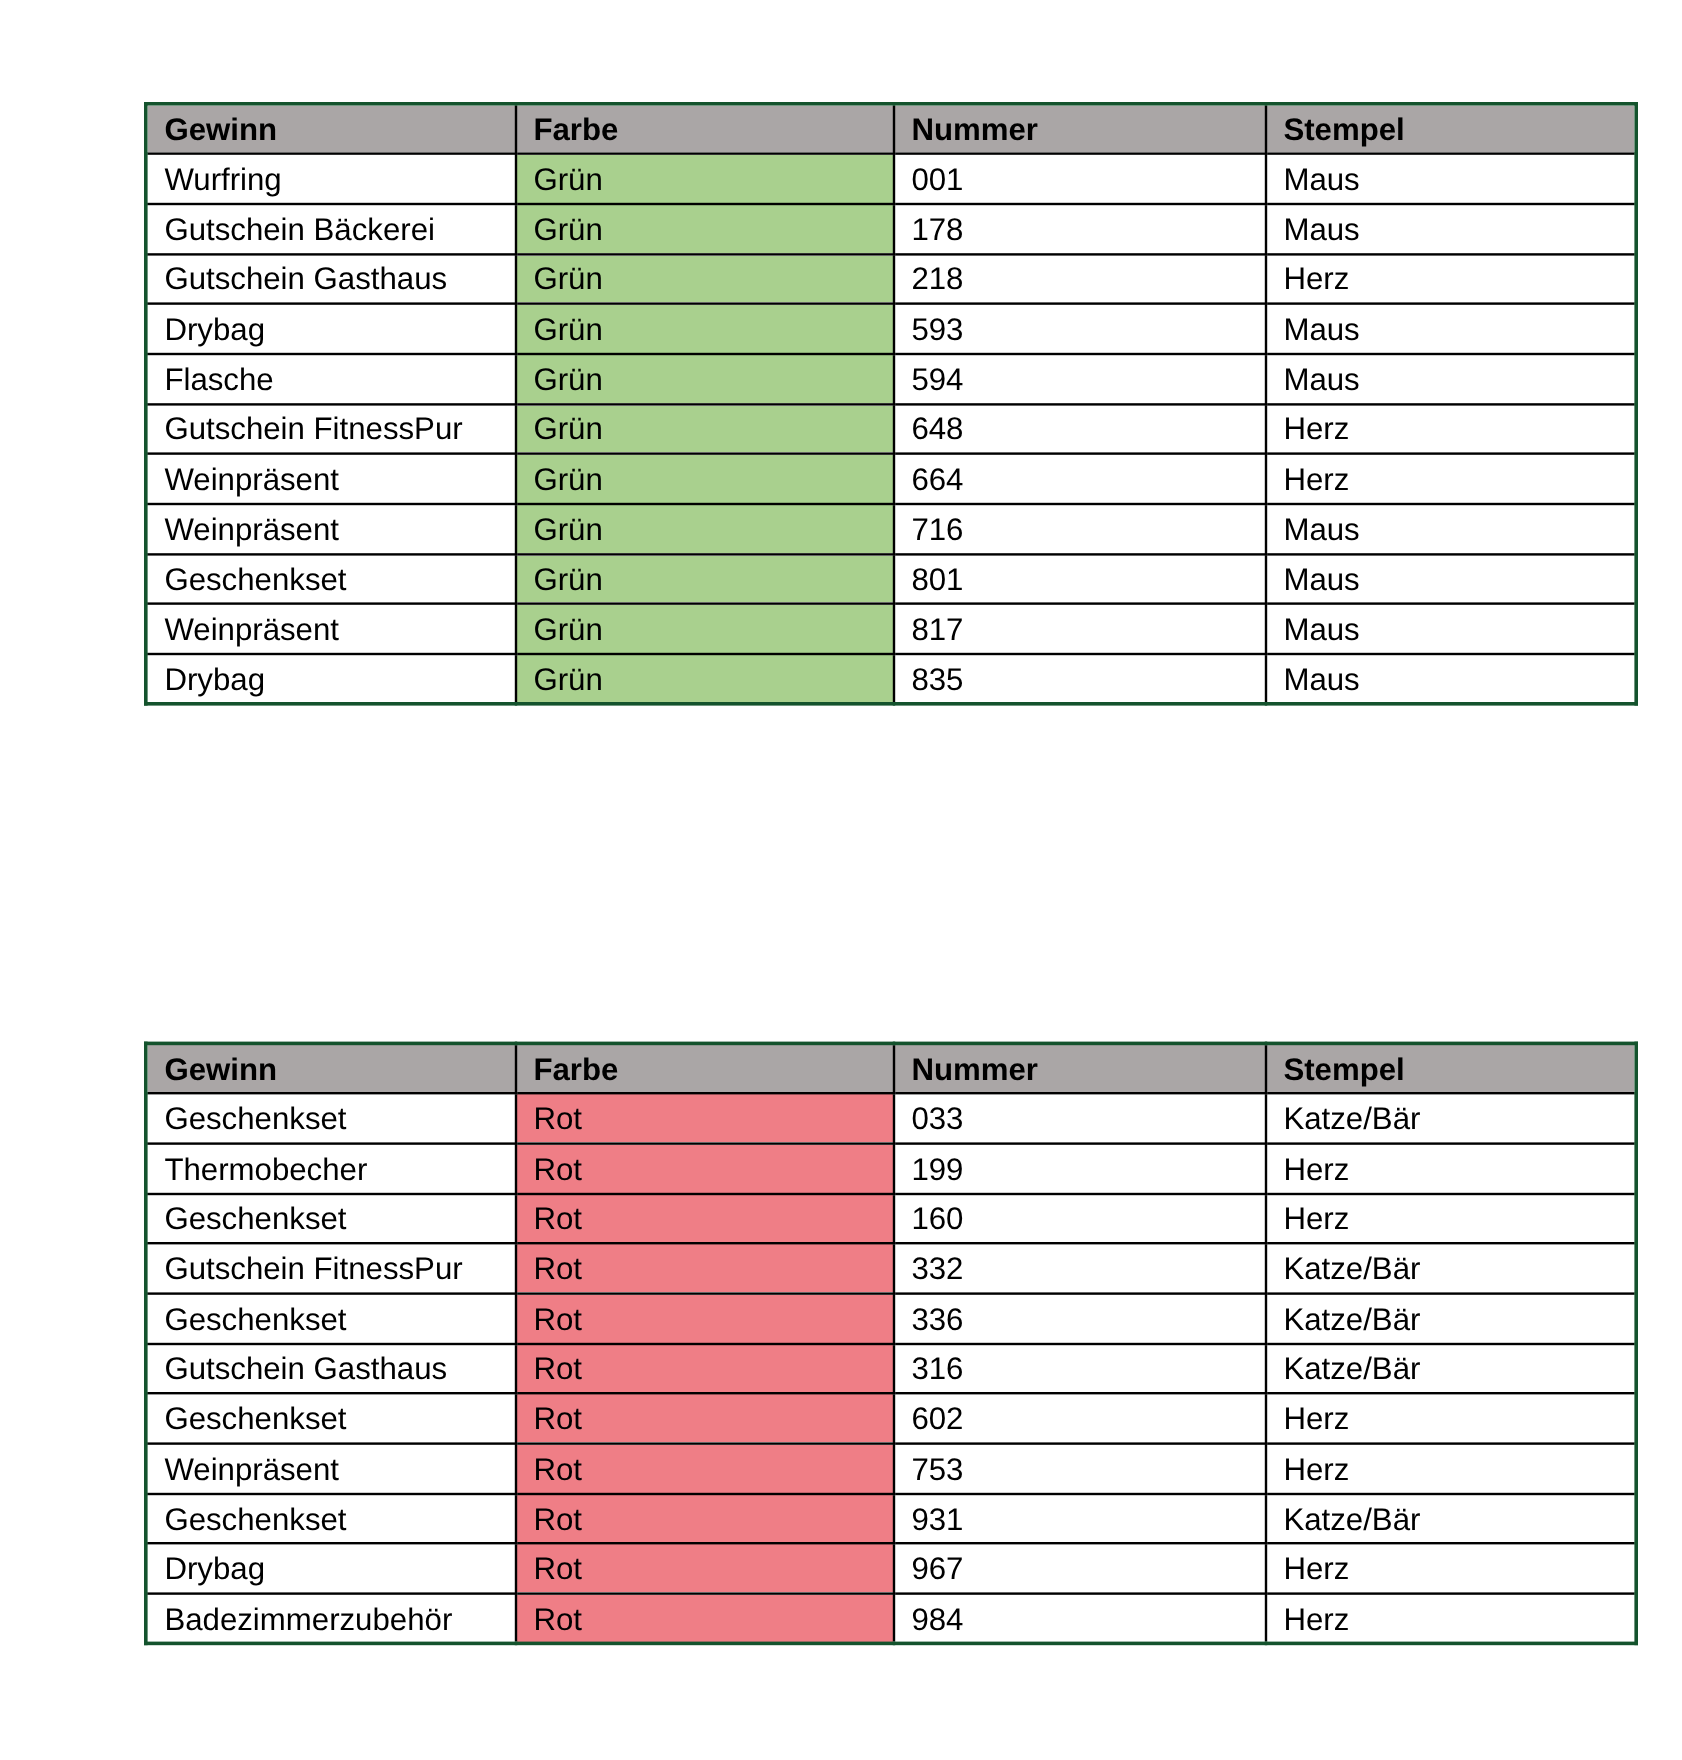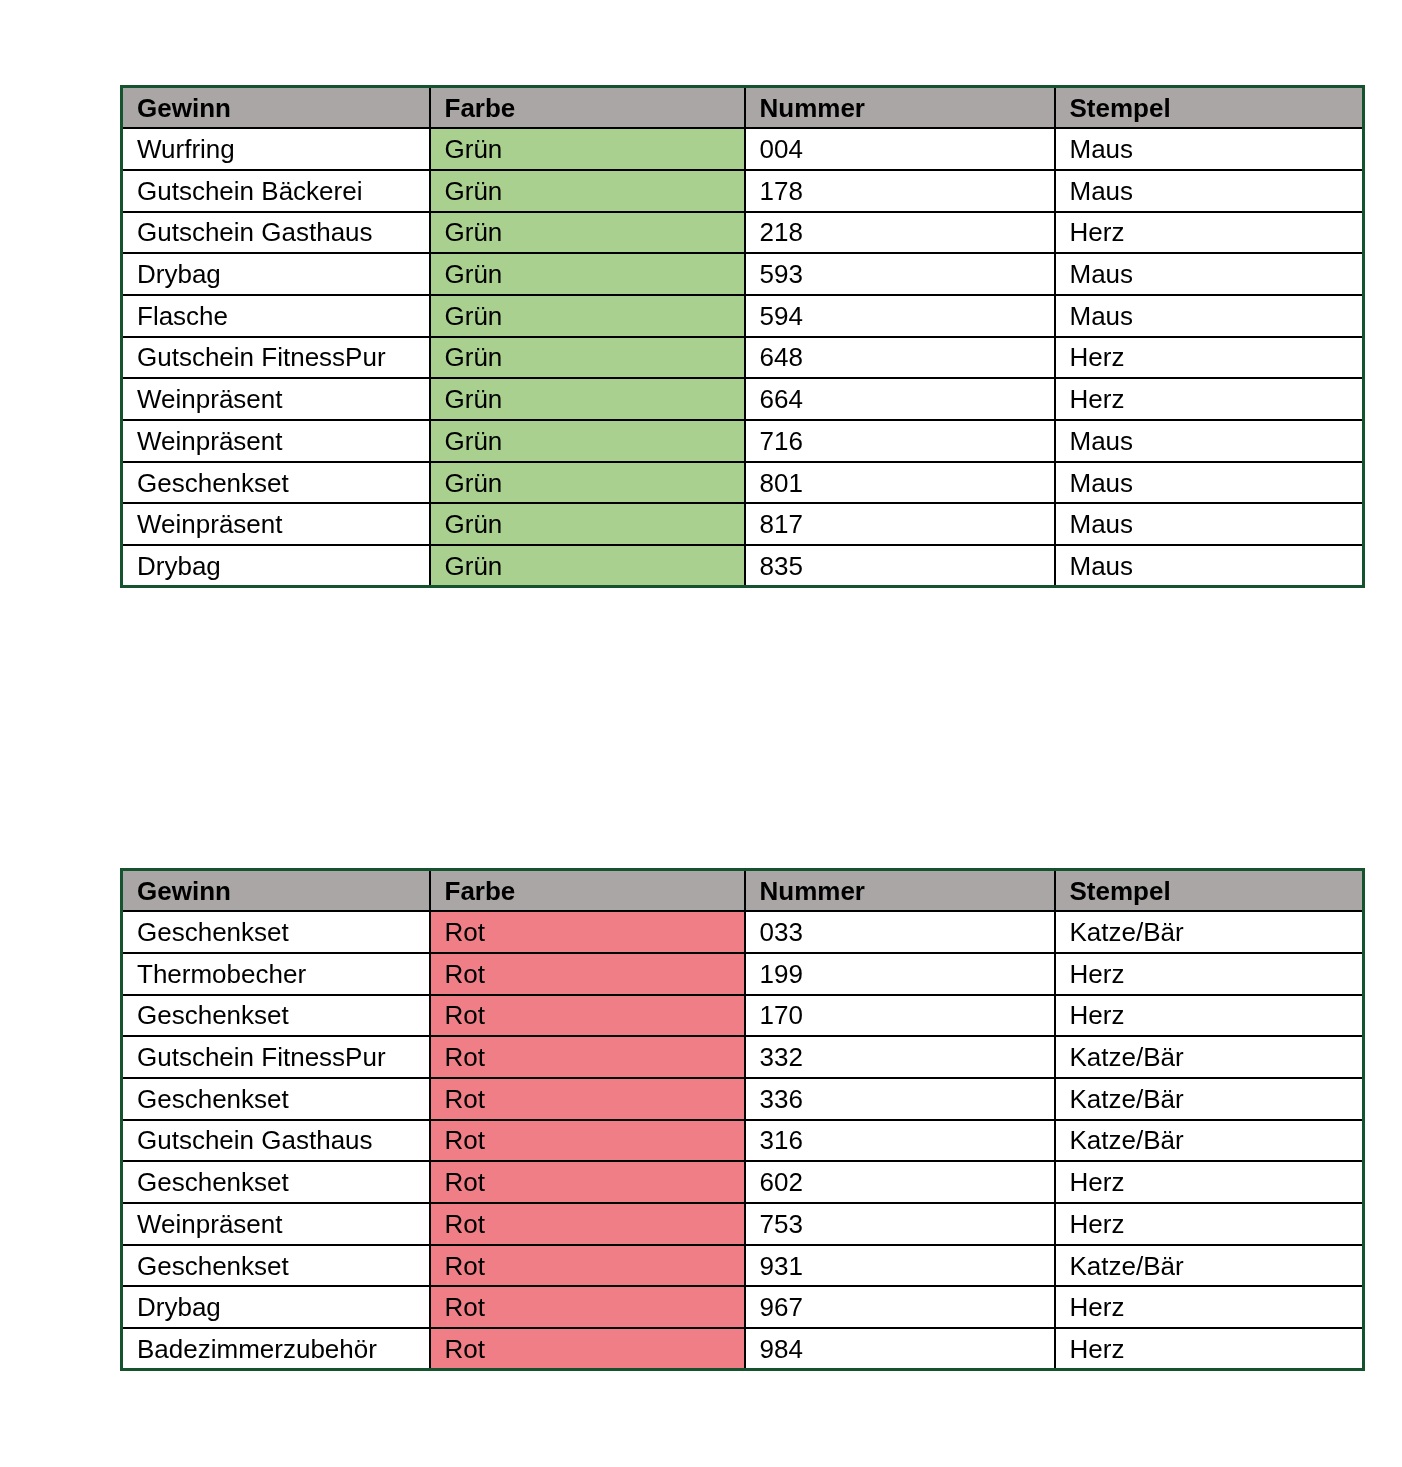--- a/index.html
+++ b/index.html
@@ -61,21 +61,21 @@
         <th style="background: rgb(170, 166, 166);">Gewinn</th>
         <th style="background: rgb(170, 166, 166);">Farbe</th>
         <th style="background: rgb(170, 166, 166);">Nummer</th>
         <th style="background: rgb(170, 166, 166);">Stempel</th>
       </tr>
     </thead>
     <tbody>
       <tr>
         <td>Wurfring</td>
         <td style="background: rgb(169, 208, 142);">Grün</td>
-        <td>004</td>
+        <td>001</td>
         <td>Maus</td>
       </tr>
       <tr>
         <td>Gutschein Bäckerei</td>
         <td style="background: rgb(169, 208, 142);">Grün</td>
         <td>178</td>
         <td>Maus</td>
       </tr>
       <tr>
         <td>Gutschein Gasthaus</td>
@@ -158,21 +158,21 @@
       </tr>
       <tr>
         <td>Thermobecher</td>
         <td style="background: rgb(239, 126, 134);">Rot</td>
         <td>199</td>
         <td>Herz</td>
       </tr>
       <tr>
         <td>Geschenkset</td>
         <td style="background: rgb(239, 126, 134);">Rot</td>
-        <td>170</td>
+        <td>160</td>
         <td>Herz</td>
       </tr>
       <tr>
         <td>Gutschein FitnessPur</td>
         <td style="background: rgb(239, 126, 134);">Rot</td>
         <td>332</td>
         <td>Katze/Bär</td>
       </tr>
       <tr>
         <td>Geschenkset</td>

